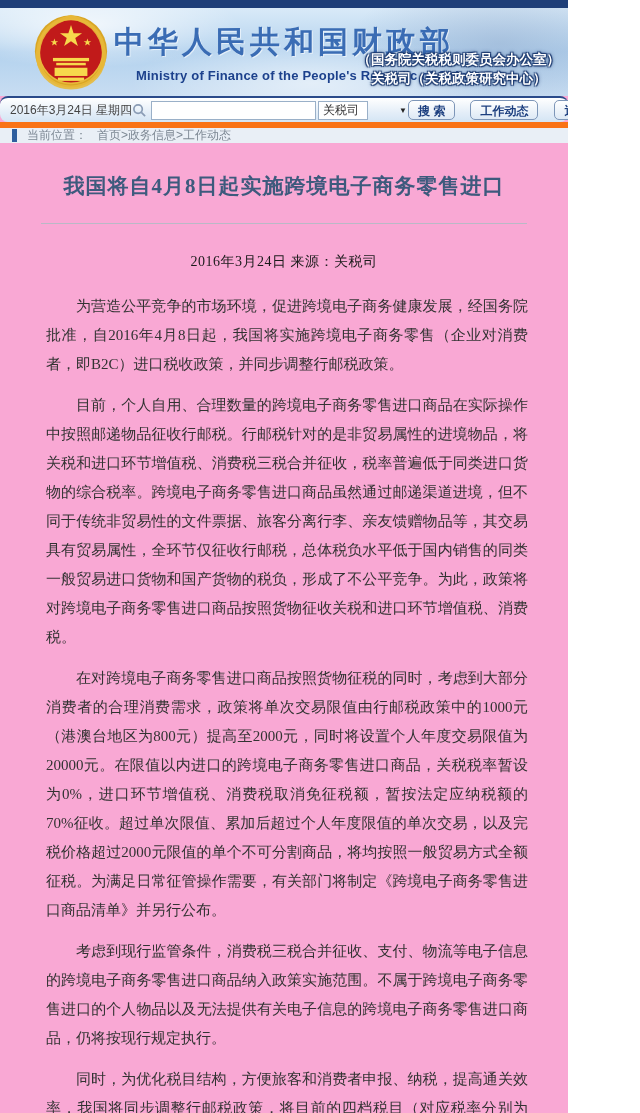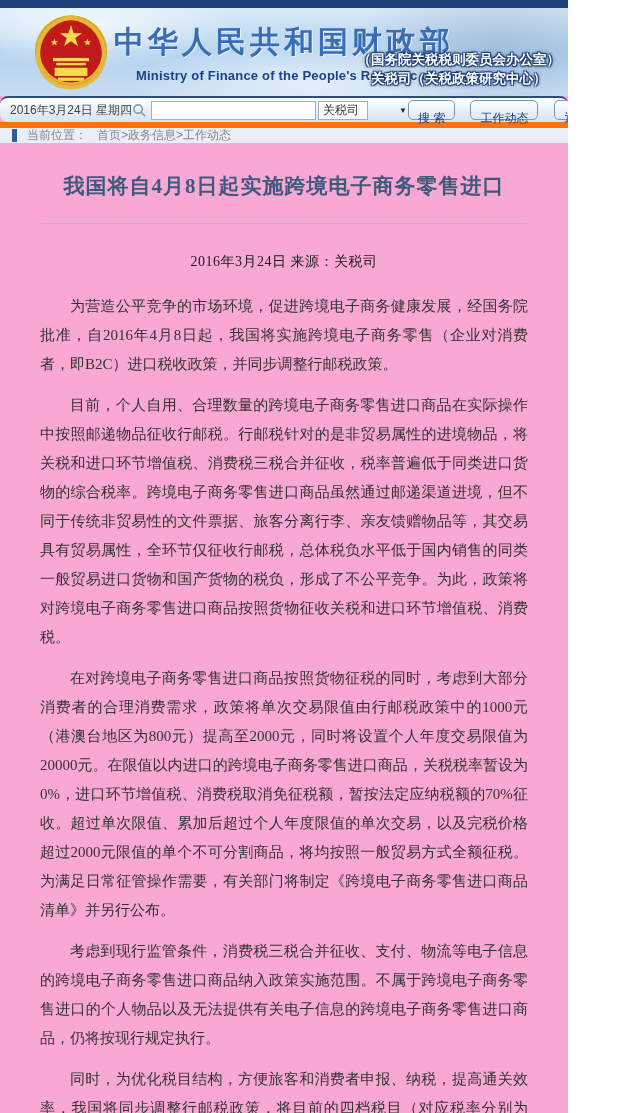--- a/index.html
+++ b/index.html
@@ -49,23 +49,23 @@
     width:170px; height:19px; border:1px solid #9ab0c8; background:#fff;
     font-size:12px; padding:0 4px; outline:none;
   }
   .scope-select {
     width:50px; height:19px; border:1px solid #9ab0c8; background:#fff; margin-left:2px;
     font-size:12px; color:#333; display:flex; align-items:center; justify-content:space-between;
     padding:0 4px; cursor:pointer; white-space:nowrap;gap:40px;
   }
   .scope-caret { font-size:8px; color:#222; }
   .tb-btn {
-    height:20px; padding:8px 9px; border:1px solid #7d96b8; border-radius:5px;
+    height:20px; padding:1px 9px; border:1px solid #7d96b8; border-radius:5px;
     background:linear-gradient(180deg,#ffffff,#dde9f5);
-    color:#1c3f7f; font-weight:normal; font-size:12px; line-height:18px;
+    color:#1c3f7f; font-weight:bold; font-size:12px; line-height:18px;
     cursor:pointer; white-space:nowrap;
   }
   .btn-search { margin-left:40px; }
   .btn-adv { margin-left:15px; }
   .btn-home { margin-left:16px; }
 
   
   .breadcrumb {
     height:21px; background:#e9eff6; border-top:6px solid #f97316;
     display:flex; align-items:center; padding:0 12px; font-size:12px; color:#7d8894;
@@ -77,21 +77,21 @@
   
   .article { padding:16px 40px 0 40px; font-family:"Liberation Serif", serif; }
   .article-title {
     text-align:center; color:#3d5a7d; font-weight:bold; font-size:21px;
     line-height:50px; letter-spacing:1px; margin-top:2px;
   }
   .divider { border-bottom:1px solid #b9b9c6; margin:12px 1px 0 1px; }
   .meta { text-align:center; font-size:14px; color:#1a1a1a; margin-top:29px; letter-spacing:.5px; }
   .body p {
     font-size:15px; line-height:29px; color:#333; text-align:justify;
-    text-indent:2em; margin-top:12px;
+    text-indent:2em; margin-top:12px;margin-left:6px;
   }
   .body p:first-child { margin-top:21px; }
 </style>
 </head>
 <body>
 
 <div class="page">
 
   <div class="topbar"></div>
 

